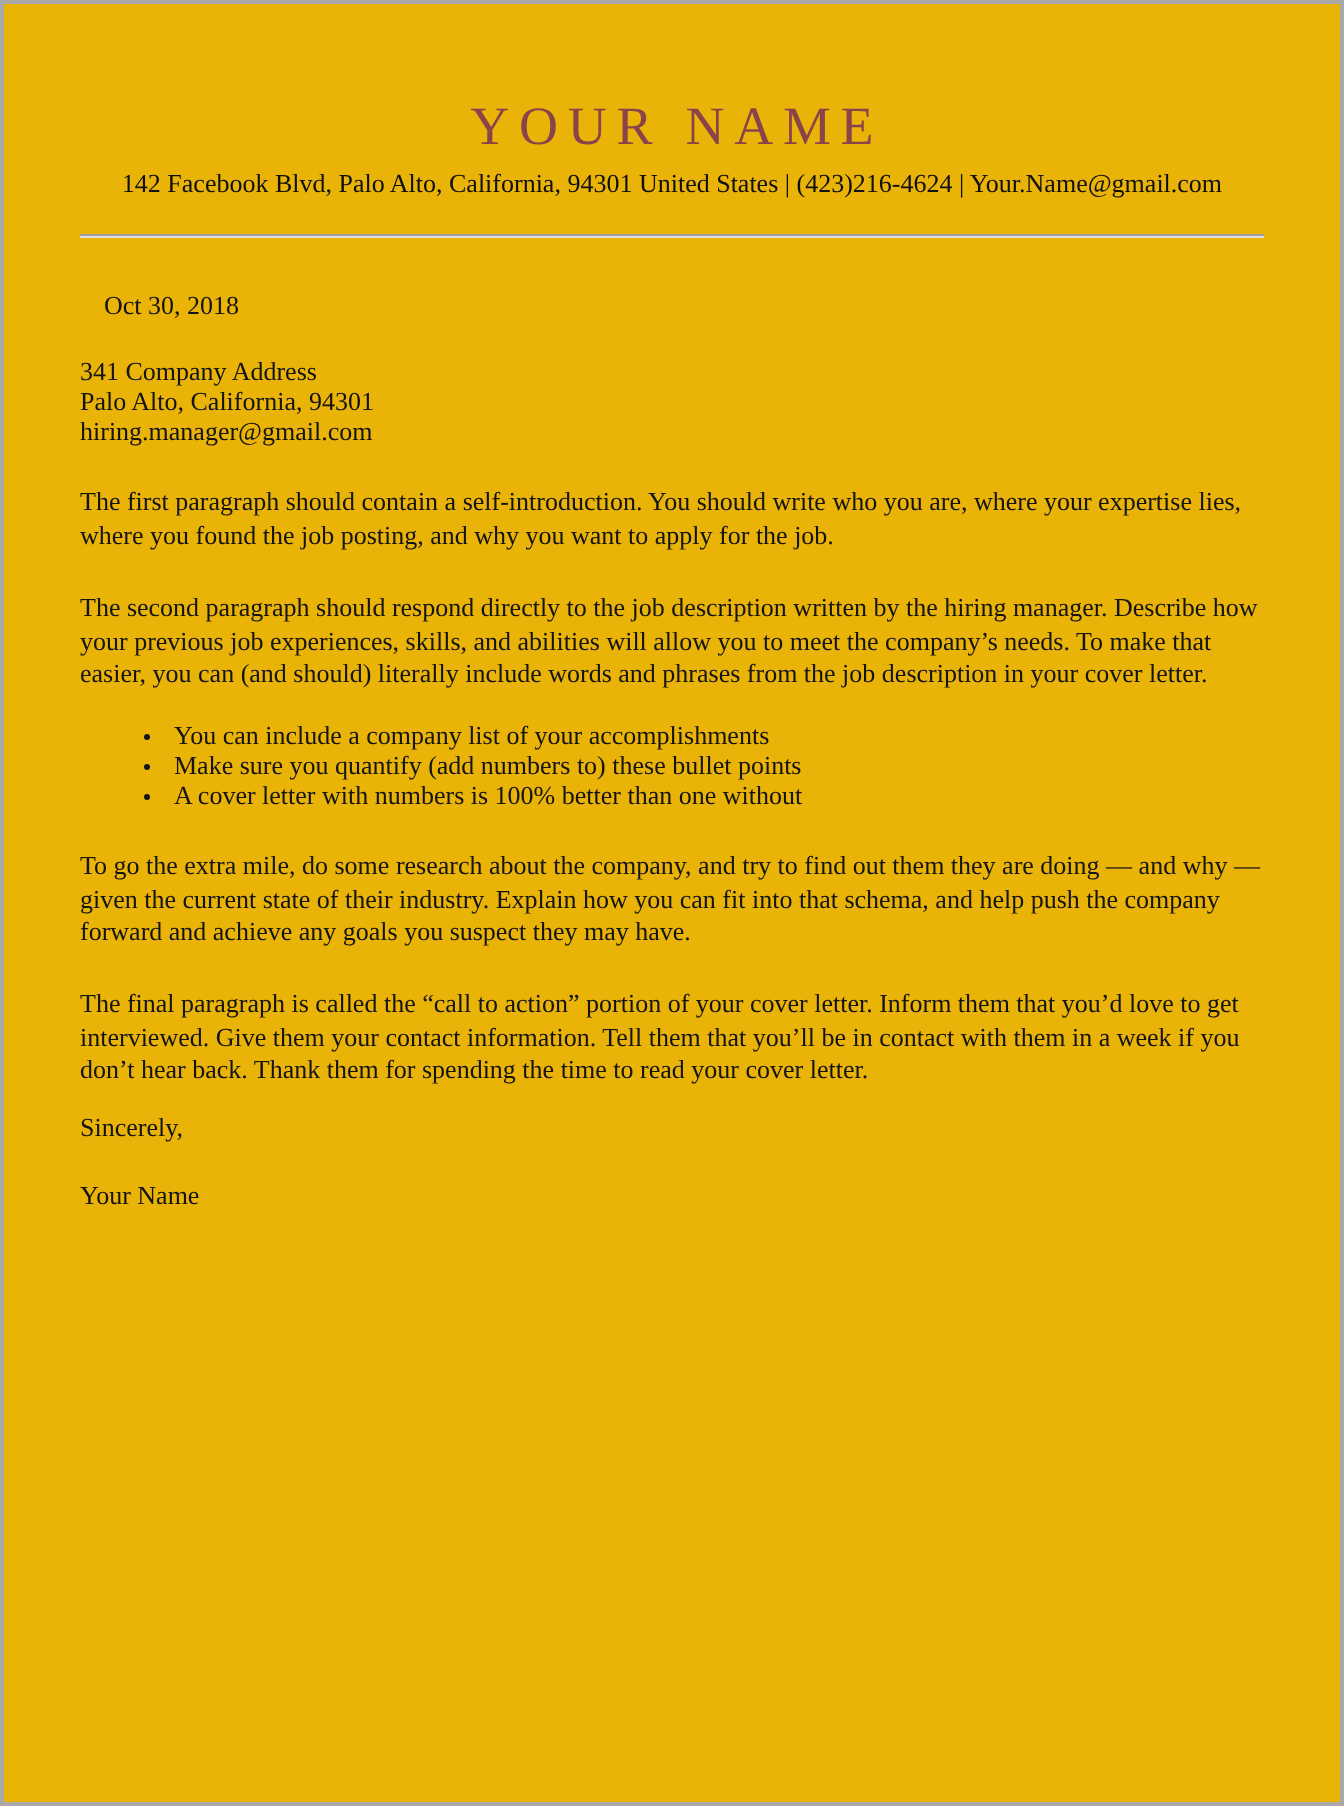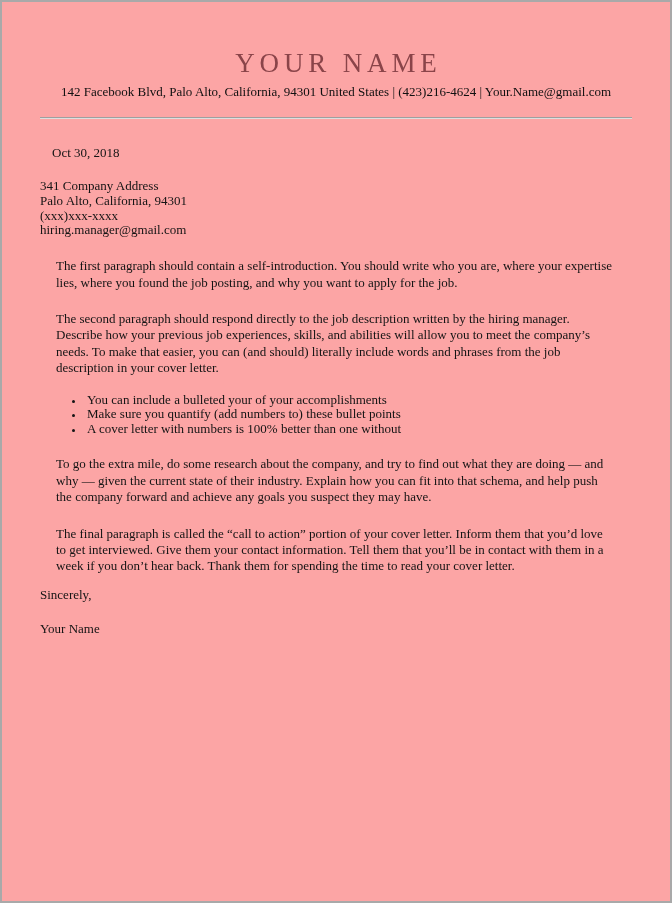--- a/index.html
+++ b/index.html
@@ -5,21 +5,21 @@
   html, body { margin: 0; padding: 0; background: #ffffff; }
   body {
     font-family: "Liberation Serif", "DejaVu Serif", serif;
     color: #141414;
     -webkit-font-smoothing: antialiased;
   }
   .page {
     width: 672px;
     height: 903px;
     box-sizing: border-box;
-    background: #fca5a5;
+    background: #eab308;
     border: 2px solid #a9a9a9;
     overflow: hidden;
   }
   .inner {
     padding: 0 38px;
   }
   
   .sender-name {
     margin: 46px 0 0;
     text-align: center;
@@ -53,21 +53,21 @@
   }
   .recipient {
     margin-top: 19px;
     line-height: 14.8px;
   }
   .salutation {
     margin-top: 20px;
     line-height: 15px;
   }
   .letter p {
-    margin: 20px 16px 0;
+    margin: 20px 0 0;
     line-height: 16.4px;
   }
   .letter ul {
     margin: 16px 0 0;
     padding-left: 45px;
     line-height: 14.6px;
   }
   .letter li { padding-left: 2px; }
   .letter li::marker { font-size: 11px; }
   .closing {
@@ -91,36 +91,35 @@
       <hr class="divider">
     </div>
 
     <div class="letter">
 
       <div class="date-line">Oct 30, 2018</div>
 
       <div class="recipient">
         <div>341 Company Address</div>
         <div>Palo Alto, California, 94301</div>
-        <div>(xxx)xxx-xxxx</div>
         <div>hiring.manager@gmail.com</div>
       </div>
 
 
       <p>The first paragraph should contain a self-introduction. You should write who you are, where your expertise lies, where you found the job posting, and why you want to apply for the job.</p>
 
       <p>The second paragraph should respond directly to the job description written by the hiring manager. Describe how your previous job experiences, skills, and abilities will allow you to meet the company’s needs. To make that easier, you can (and should) literally include words and phrases from the job description in your cover letter.</p>
 
       <ul>
-        <li>You can include a bulleted your of your accomplishments</li>
+        <li>You can include a company list of your accomplishments</li>
         <li>Make sure you quantify (add numbers to) these bullet points</li>
         <li>A cover letter with numbers is 100% better than one without</li>
       </ul>
 
-      <p>To go the extra mile, do some research about the company, and try to find out what they are doing — and why — given the current state of their industry. Explain how you can fit into that schema, and help push the company forward and achieve any goals you suspect they may have.</p>
+      <p>To go the extra mile, do some research about the company, and try to find out them they are doing — and why — given the current state of their industry. Explain how you can fit into that schema, and help push the company forward and achieve any goals you suspect they may have.</p>
 
       <p>The final paragraph is called the “call to action” portion of your cover letter. Inform them that you’d love to get interviewed. Give them your contact information. Tell them that you’ll be in contact with them in a week if you don’t hear back. Thank them for spending the time to read your cover letter.</p>
 
       <div class="closing">Sincerely,</div>
 
       <div class="signature">Your Name</div>
 
     </div>
   </div>
 </div>

